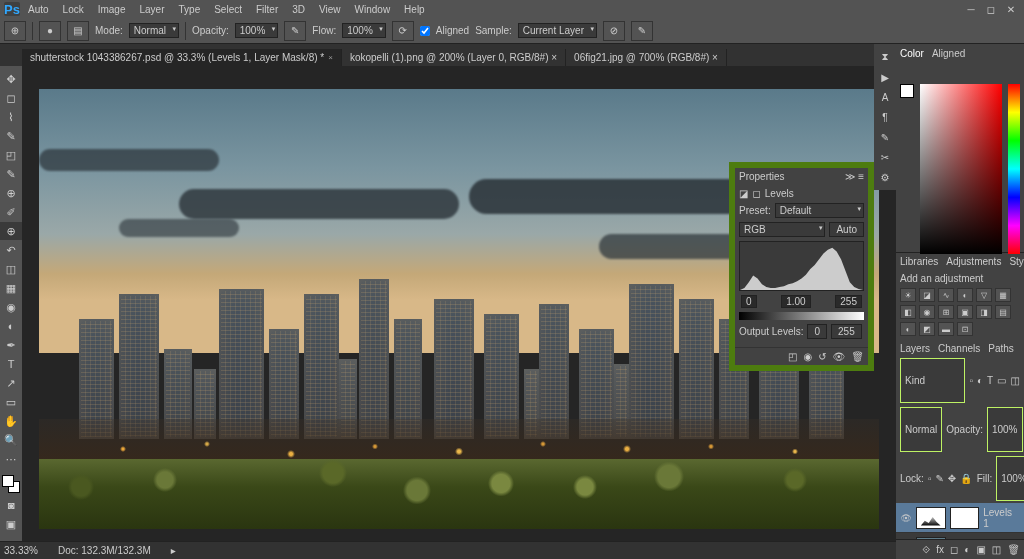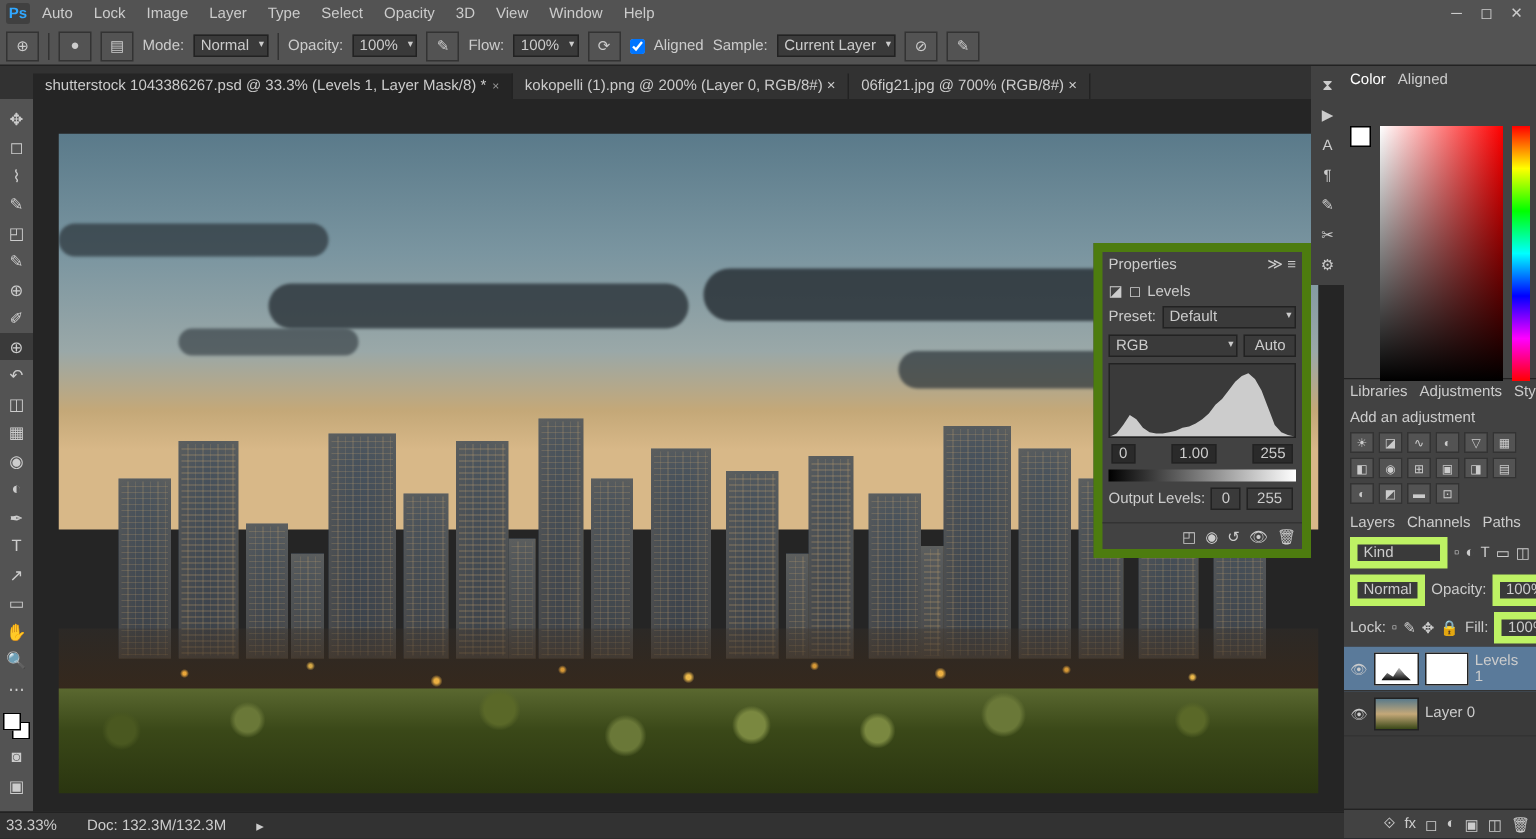--- a/index.html
+++ b/index.html
@@ -1,18 +1,18 @@
 <!DOCTYPE html>
 <html><head>
 <meta charset="utf-8">
 <style>
 *{margin:0;padding:0;box-sizing:border-box;font-family:Tahoma,Arial,sans-serif;font-size:10px;color:#ccc;user-select:none}
 body{background:#323232;width:1024px;height:559px;overflow:hidden;position:relative}
 .menubar{height:18px;background:#535353;display:flex;align-items:center;padding-left:4px;gap:2px}
-.ps-logo{width:16px;height:14px;background:#404040;color:#31a8ff;font-weight:bold;font-size:10px;display:flex;align-items:center;justify-content:center;border-radius:2px}
+.ps-logo{width:16px;height:14px;background:#404040;color:#31a8ff;font-weight:bold;font-size:13px;display:flex;align-items:center;justify-content:center;border-radius:2px}
 .menubar span{padding:2px 6px;cursor:default}
 .win-controls{margin-left:auto;display:flex;gap:2px;padding-right:4px}
 .win-controls div{width:18px;height:14px;display:flex;align-items:center;justify-content:center;font-size:10px}
 .optbar{height:26px;background:#535353;border-bottom:1px solid #222;display:flex;align-items:center;padding-left:4px;gap:6px;font-size:9px}
 .optbar .icon-box{width:22px;height:20px;border:1px solid #333;display:flex;align-items:center;justify-content:center}
 .optbar .divider{width:1px;height:18px;background:#333}
 .optbar .dd{background:#3a3a3a;border:1px solid #222;padding:1px 12px 1px 4px;position:relative}
 .optbar .dd::after{content:"▾";position:absolute;right:2px;top:1px;font-size:7px}
 .optbar input[type=checkbox]{width:10px;height:10px}
 .tabbar{height:22px;background:#323232;display:flex;align-items:flex-end;padding-left:22px}
@@ -50,21 +50,21 @@
 .spectrum{position:absolute;top:22px;left:24px;width:82px;height:170px;background:linear-gradient(to right,#fff,red);background-blend-mode:normal}
 .spectrum::after{content:"";position:absolute;inset:0;background:linear-gradient(to bottom,transparent,#000)}
 .hue{position:absolute;top:22px;right:4px;width:12px;height:170px;background:linear-gradient(to bottom,red,#ff0,lime,cyan,blue,magenta,red)}
 .panel-group{background:#424242;border-top:1px solid #222}
 .panel-header{height:16px;display:flex;align-items:center;padding-left:4px;gap:8px;font-size:9px;background:#424242}
 .adj-panel{padding:4px;font-size:9px}
 .adj-icons{display:flex;flex-wrap:wrap;gap:3px;margin-top:4px}
 .adj-icons div{width:16px;height:14px;background:#535353;border:1px solid #333;display:flex;align-items:center;justify-content:center;font-size:8px}
 .layers-panel{flex:1;background:#424242;display:flex;flex-direction:column;min-height:0}
 .lay-opts{padding:2px 4px;display:flex;align-items:center;gap:4px;font-size:9px}
-.lay-opts .dd{background:#3a3a3a;border:5px solid #bef264;padding:0 4px;flex:1}
+.lay-opts .dd{background:#3a3a3a;border:1px solid #bef264;padding:16px 4px;flex:1}
 .layer-list{flex:1;overflow:auto;background:#3a3a3a}
 .layer-row{height:30px;display:flex;align-items:center;gap:4px;padding:2px 4px;border-bottom:1px solid #333}
 .layer-row.active{background:#5a7a9a}
 .eye{width:12px;height:12px;display:flex;align-items:center;justify-content:center;font-size:9px}
 .thumb{width:30px;height:22px;background:#555;border:1px solid #222}
 .thumb.levels{background:#fff;position:relative}
 .thumb.levels::after{content:"";position:absolute;bottom:2px;left:4px;right:4px;height:12px;background:linear-gradient(to top,#000 0%,transparent 100%);clip-path:polygon(0 100%,20% 60%,40% 80%,60% 30%,80% 70%,100% 100%)}
 .thumb.mask{background:#fff}
 .thumb.img{background:linear-gradient(to bottom,#5a7a8a 0%,#c4a878 50%,#3a4818 100%)}
 .layer-bottom{height:20px;border-top:1px solid #222;display:flex;align-items:center;justify-content:flex-end;gap:6px;padding:0 4px;font-size:9px}
@@ -89,21 +89,21 @@
 <body>
 
 <div class="menubar">
   <div class="ps-logo">Ps</div>
   <span>Auto</span>
   <span>Lock</span>
   <span>Image</span>
   <span>Layer</span>
   <span>Type</span>
   <span>Select</span>
-  <span>Opacity</span>
+  <span>Filter</span>
   <span>3D</span>
   <span>View</span>
   <span>Window</span>
   <span>Help</span>
   <div class="win-controls">
     <div>─</div>
     <div>◻</div>
     <div>✕</div>
   </div>
 </div>

